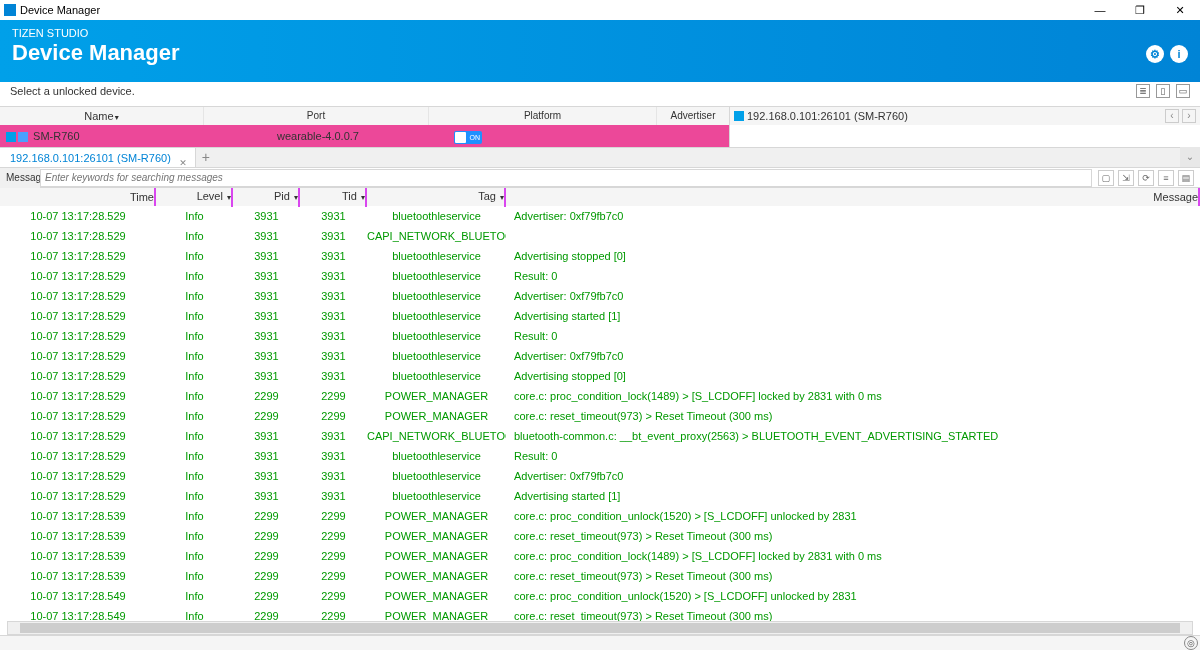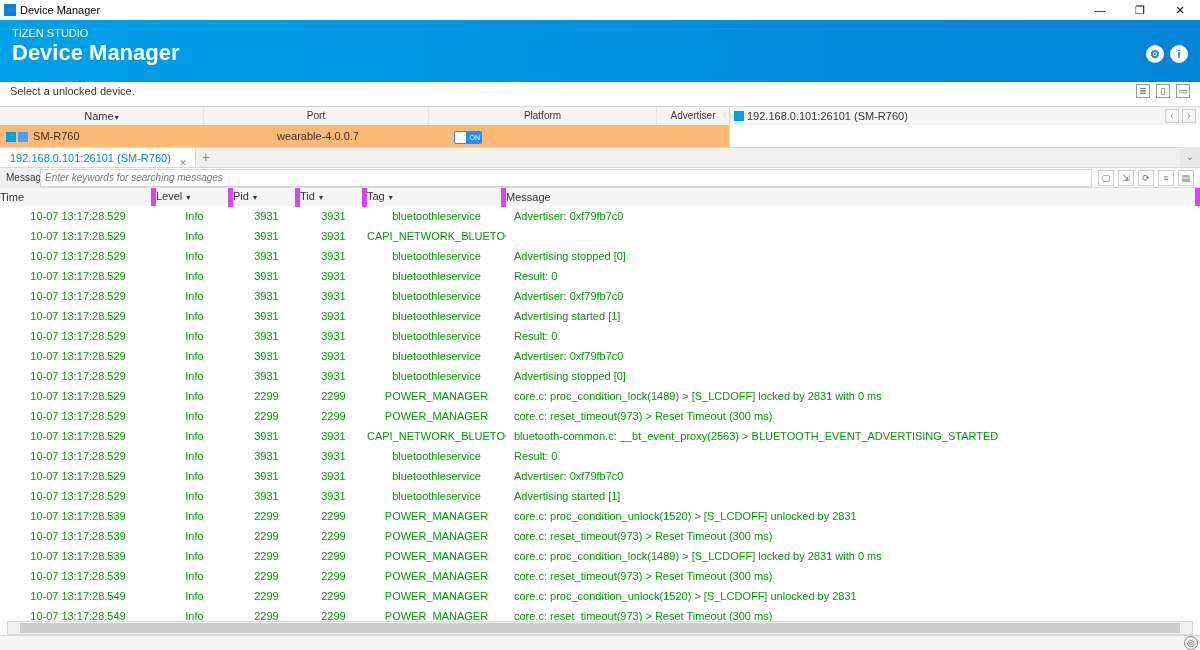--- a/index.html
+++ b/index.html
@@ -21,21 +21,21 @@
 .infobar{height:20px;padding:3px 10px;color:#333;font-size:11px;background:#fff}
 
 .panel-row{display:flex;margin-top:4px;border-top:1px solid #d7d7d7}
 .device-panel{width:730px;border-right:1px solid #d7d7d7}
 .dev-head{display:flex;height:18px;align-items:center;background:#f5f5f5}
 .dev-col{text-align:center;color:#333;font-size:10px;height:18px;line-height:18px;border-right:1px solid #e5e5e5}
 .dev-col.name{width:204px}
 .dev-col.plat{width:228px}
 .dev-col.port{width:225px}
 .dev-col.conn{width:72px;border-right:none}
-.dev-row{display:flex;height:22px;align-items:center;background:#fdba74;font-size:10px;color:#333}
+.dev-row{display:flex;height:22px;align-items:center;background:#ec4899;font-size:10px;color:#333}
 .dev-row>div{height:22px;line-height:22px;text-align:center}
 .dev-row .name{width:204px;text-align:left;padding-left:6px}
 .dev-row .name .dico{display:inline-block;width:10px;height:10px;background:#00a0e9;vertical-align:middle;margin-right:2px}
 .dev-row .plat{width:228px}
 .dev-row .port{width:225px}
 .dev-row .conn{width:72px}
 .toggle{display:inline-block;width:28px;height:13px;background:#1e90ff;border-radius:2px;color:#fff;font-size:7px;line-height:13px;text-align:right;padding-right:2px;position:relative}
 .toggle::before{content:"";position:absolute;left:1px;top:1px;width:11px;height:11px;background:#fff;border-radius:1px}
 
 .file-panel{flex:1;background:#fff;display:flex;flex-direction:column}
@@ -58,21 +58,21 @@
 .tabbar .chev{margin-left:auto;width:20px;height:20px;background:#e8e8e8;color:#888;text-align:center;line-height:20px;font-size:10px}
 
 .msgrow{display:flex;align-items:center;height:20px;border-bottom:1px solid #d7d7d7}
 .msgrow .lbl{width:40px;padding-left:6px;font-size:10px;color:#333;background:#f0f0f0;height:20px;line-height:20px}
 .msgrow input{flex:1;height:18px;border:1px solid #d7d7d7;font-size:10px;padding:0 4px;color:#999;background:#fff;font-style:italic}
 .msgrow .btns{display:flex;gap:4px;padding:0 6px}
 .msgrow .btns span{width:16px;height:16px;border:1px solid #ccc;font-size:9px;text-align:center;line-height:14px;color:#666}
 
 .logtable{flex:1;overflow:hidden;display:flex;flex-direction:column;background:#fff}
 .loghead{display:flex;height:18px;background:#f5f5f5;font-size:10px;color:#333;align-items:center}
-.loghead>div{border-right:5px solid #d946ef;text-align:left;line-height:18px}
+.loghead>div{border-right:2px solid #d946ef;text-align:right;line-height:18px}
 .lc-time{width:156px}
 .lc-level{width:77px}
 .lc-pid{width:67px}
 .lc-tid{width:67px}
 .lc-tag{width:139px}
 .lc-msg{flex:1}
 .logbody{flex:1;overflow-y:auto}
 .logrow{display:flex;height:20px;font-size:10px;color:#009900;align-items:center}
 .logrow>div{text-align:center;line-height:19px;white-space:nowrap;overflow:hidden}
 .logrow .lc-tag{color:#009900}

